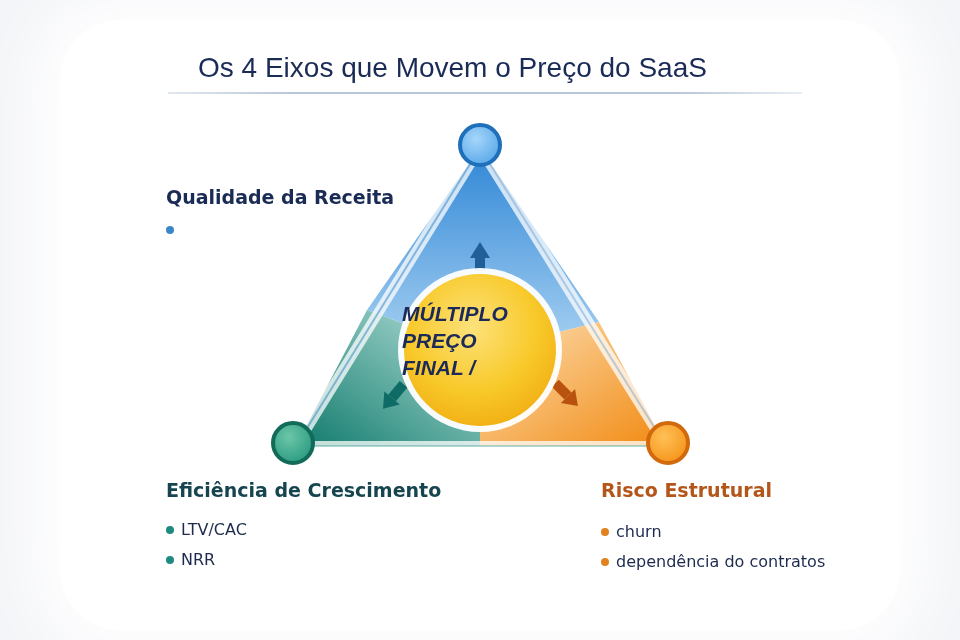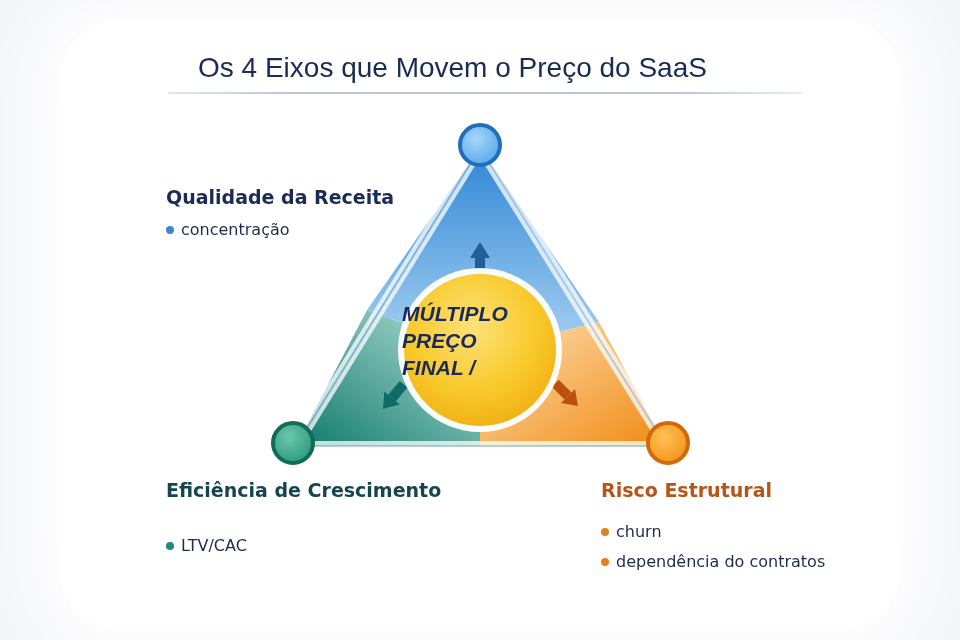--- a/index.html
+++ b/index.html
@@ -108,29 +108,32 @@
 <div class="center-label">
   <div>MÚLTIPLO</div>
   <div>PREÇO</div>
   <div>FINAL /</div>
 </div>
 
 <div class="axis-block" style="left:166px; top:186px;">
   <div class="axis-title" style="color:#1a2b55;text-align:right;">Qualidade da Receita</div>
   <div class="axis-item">
     <span class="bullet" style="background:#3a86c8;"></span>
-    <span>concentração</span>
   </div>
 </div>
 
 <div class="axis-block" style="left:166px; top:479px;">
-  <div class="axis-title" style="color:#17454f; margin-bottom:30px;">Eficiência de Crescimento</div>
+  <div class="axis-title" style="color:#17454f; margin-bottom:14px;">Eficiência de Crescimento</div>
   <div class="axis-item">
     <span class="bullet" style="background:#1e8a80;"></span>
     <span>LTV/CAC</span>
+  </div>
+  <div class="axis-item">
+    <span class="bullet" style="background:#1e8a80;"></span>
+    <span>NRR</span>
   </div>
 </div>
 
 <div class="axis-block" style="left:601px; top:479px;">
   <div class="axis-title" style="color:#b4551a; margin-bottom:16px;">Risco Estrutural</div>
   <div class="axis-item">
     <span class="bullet" style="background:#e0821e;"></span>
     <span>churn</span>
   </div>
   <div class="axis-item">

